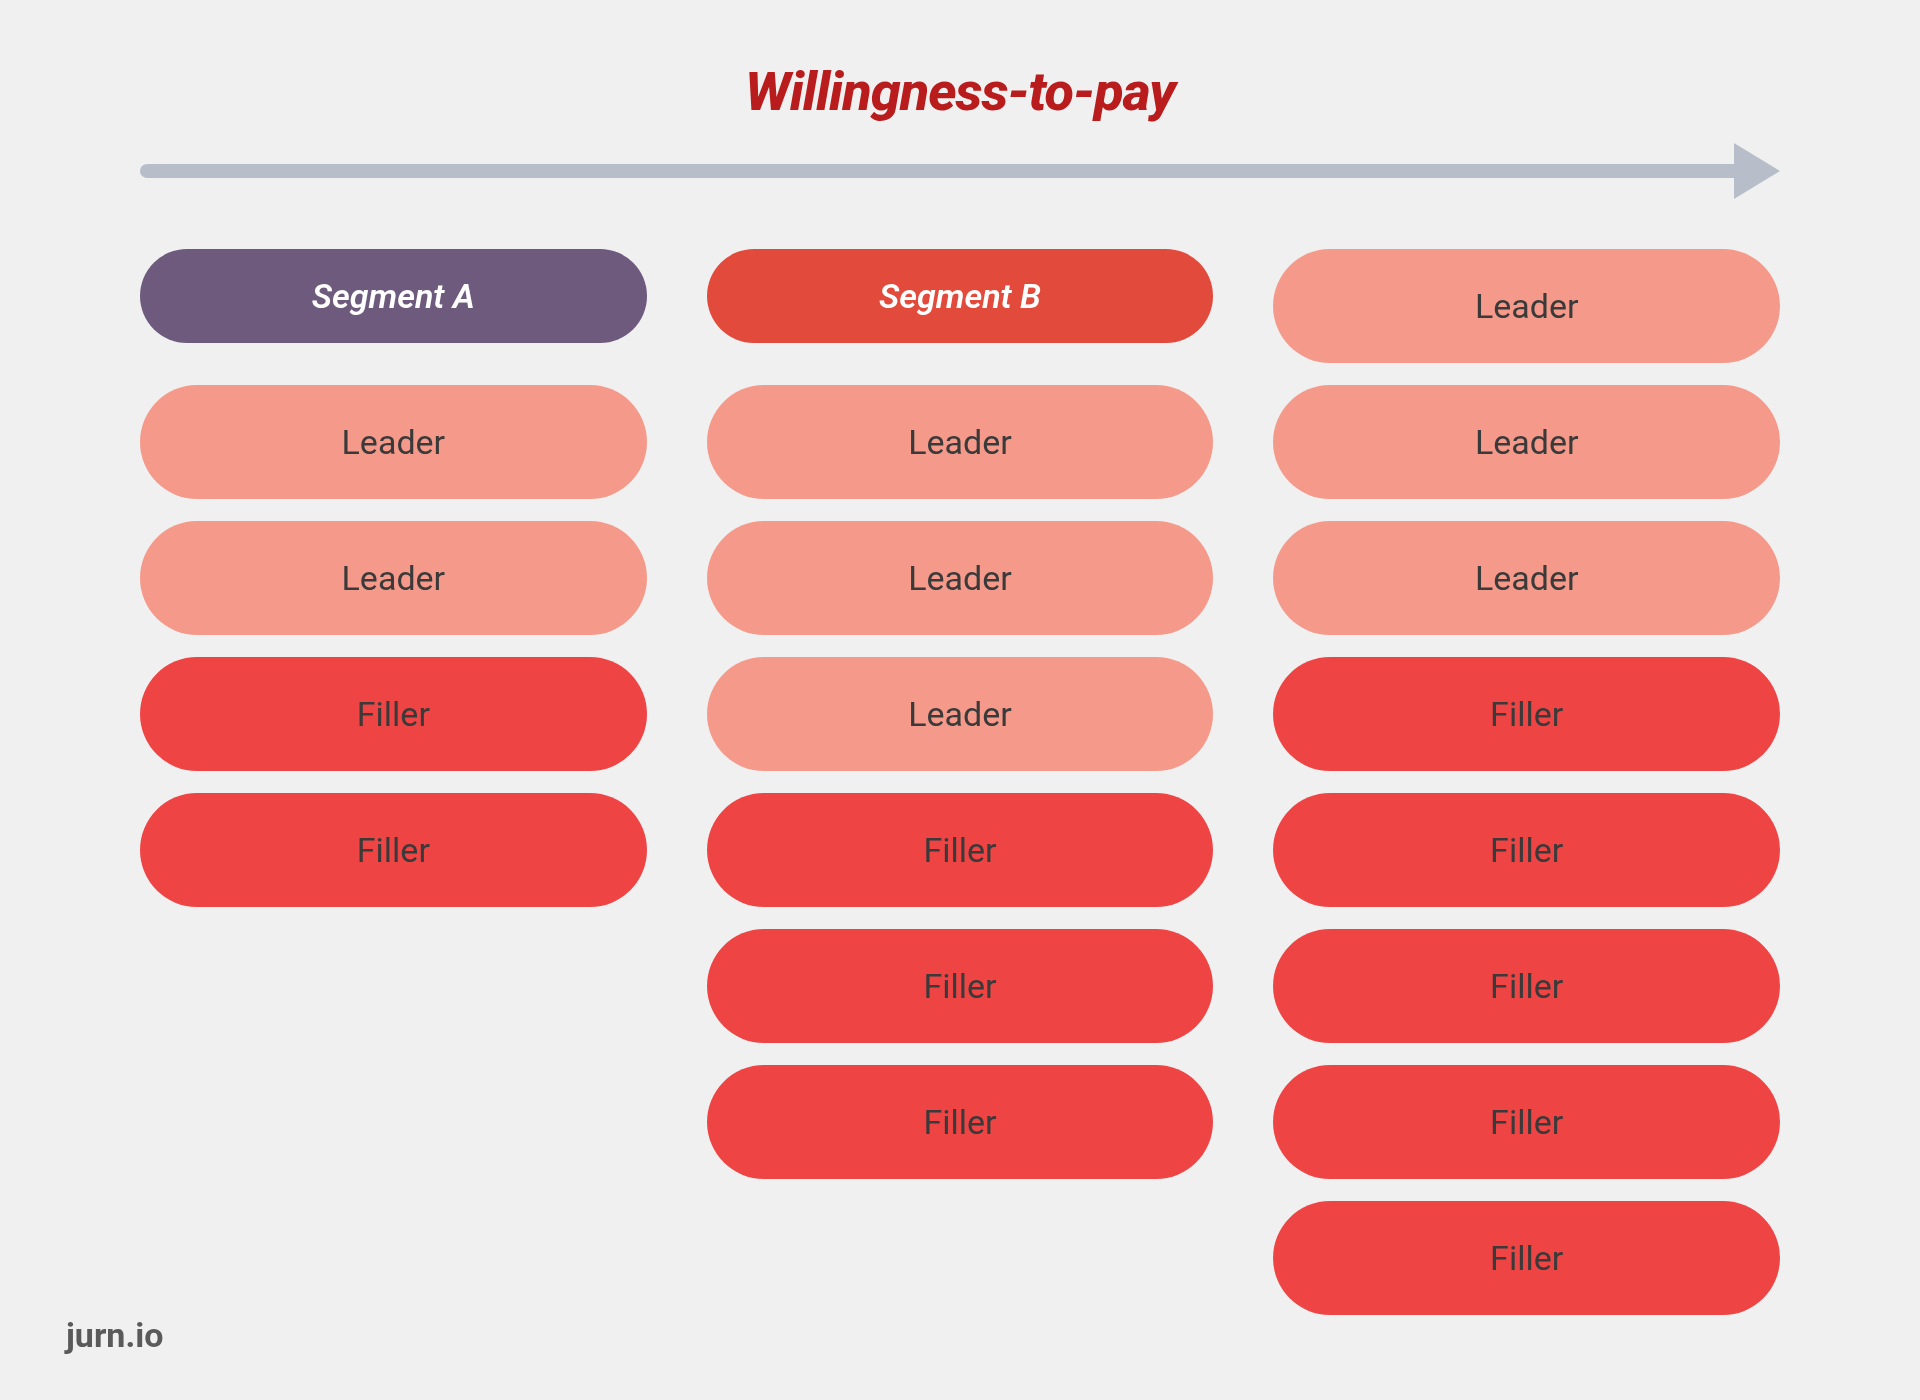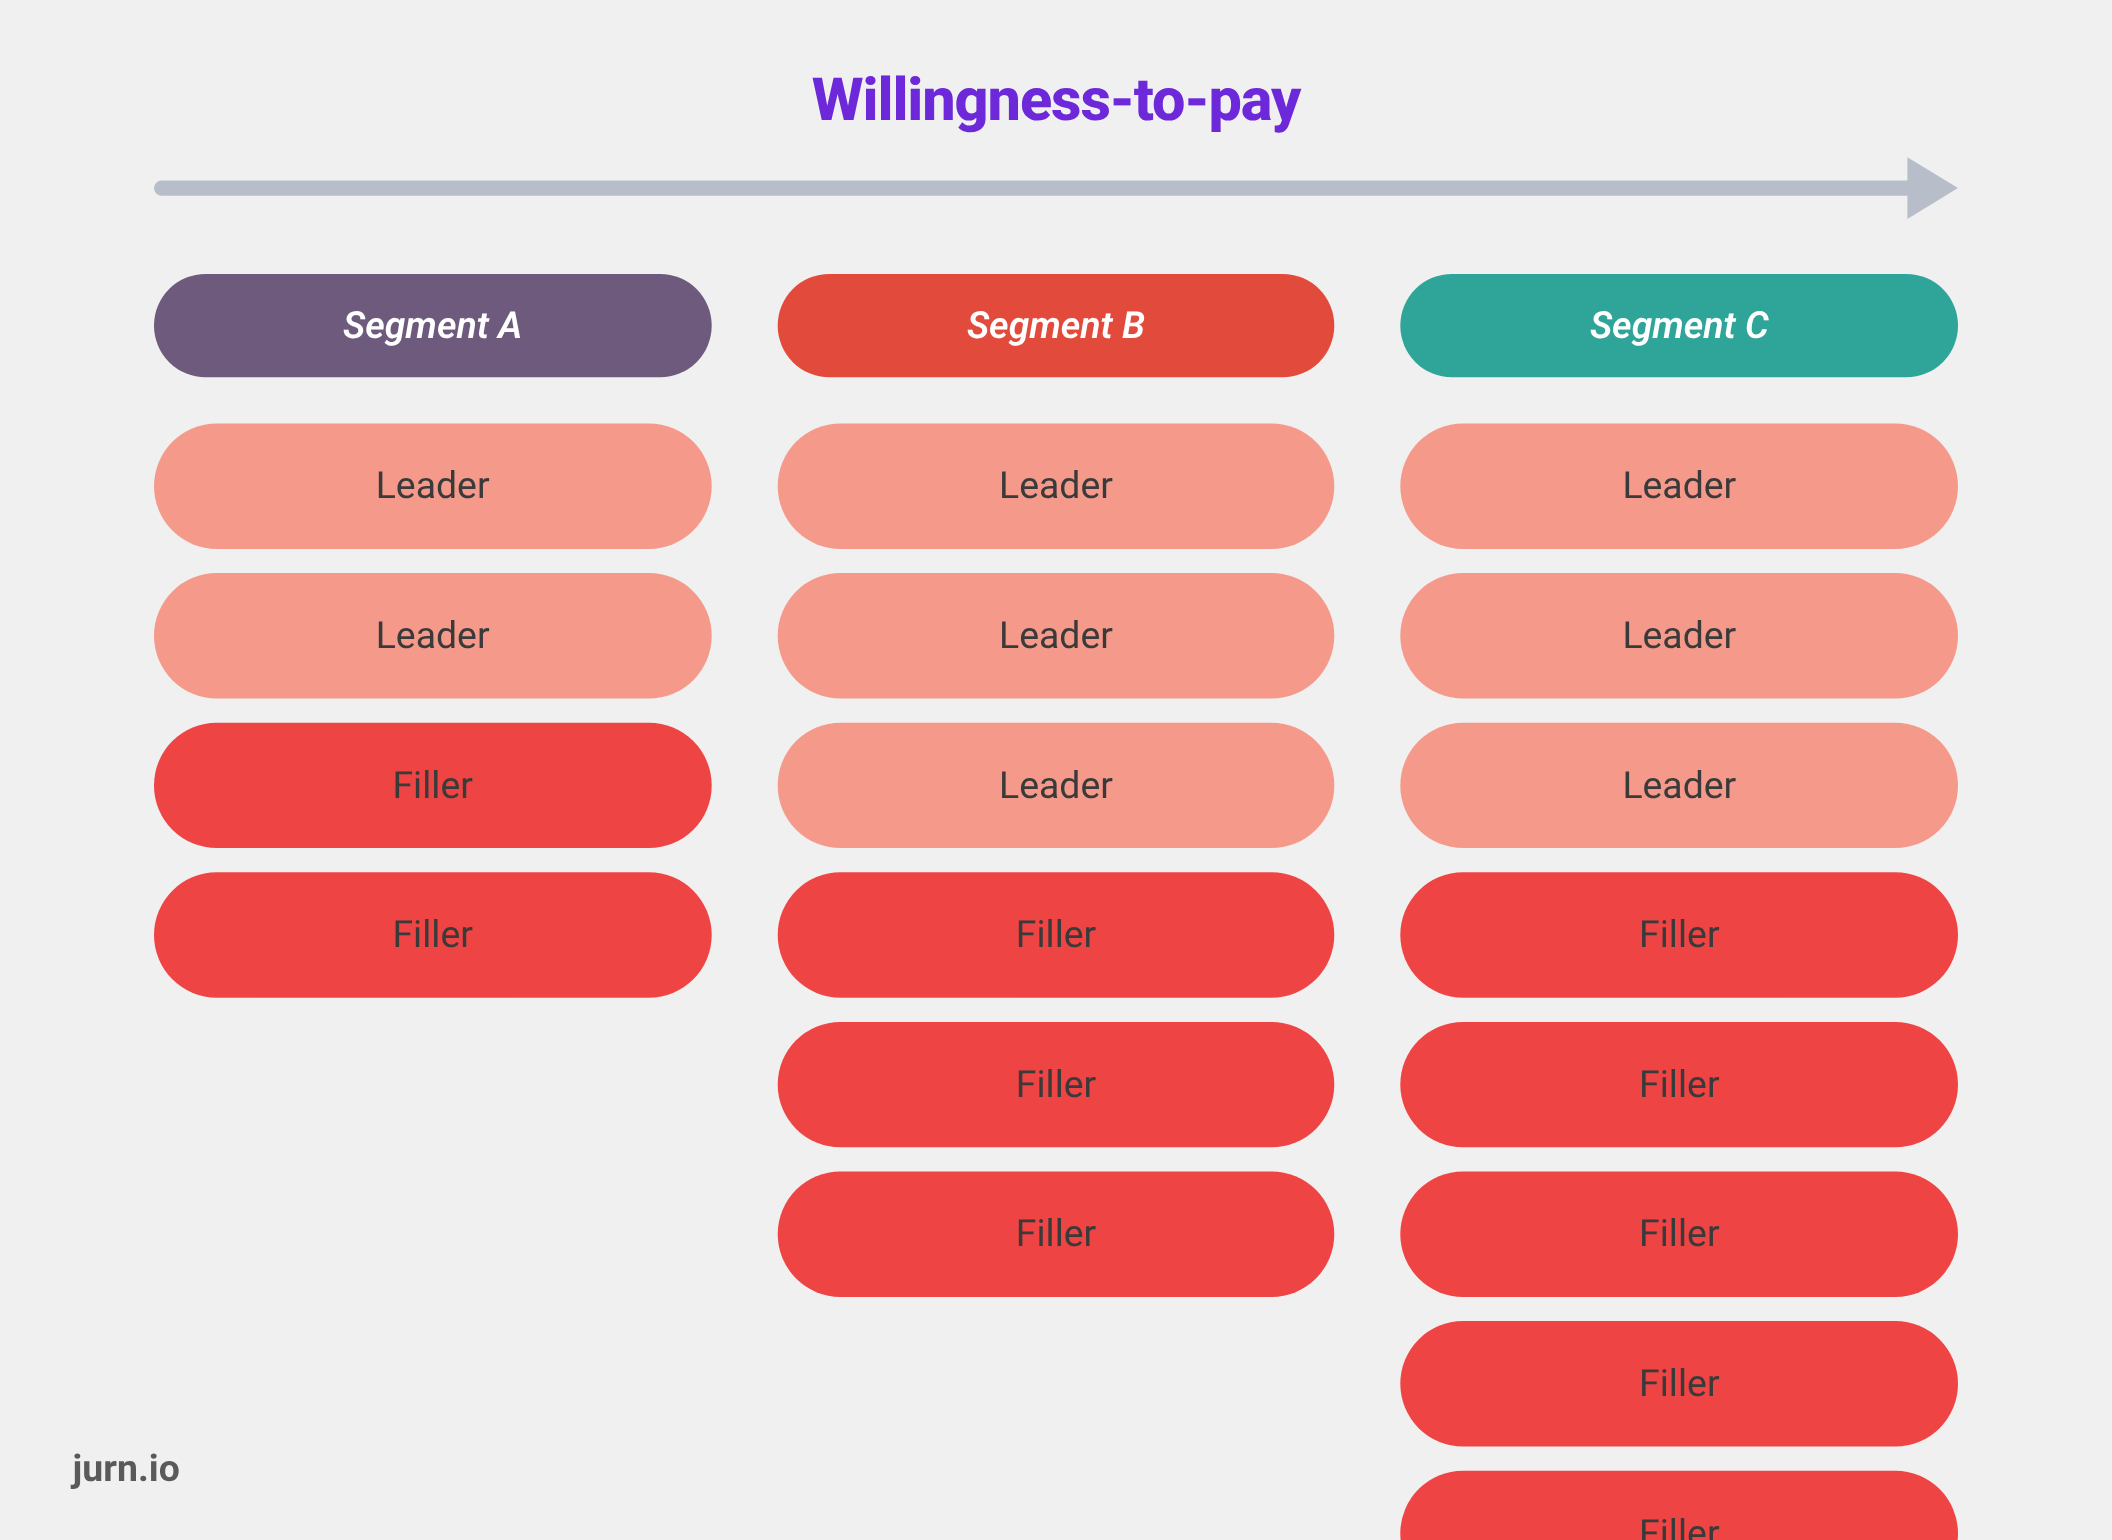--- a/index.html
+++ b/index.html
@@ -8,23 +8,24 @@
     font-family: -apple-system, BlinkMacSystemFont, "Segoe UI", Roboto, Helvetica, Arial, sans-serif;
     width: 1920px;
     height: 1400px;
     position: relative;
     padding: 60px 120px;
   }
   .title {
     text-align: center;
     font-size: 54px;
     font-weight: 800;
-    color: #6d28d9;
+    color: #b91c1c;
     margin-bottom: 20px;
     letter-spacing: -1px;
+    font-style: italic;
   }
   .arrow-wrap {
     display: flex;
     align-items: center;
     margin: 0 20px 50px 20px;
   }
   .arrow-line {
     flex: 1;
     height: 14px;
     background: #b8bec9;
@@ -100,21 +101,20 @@
     <div class="col">
       <div class="pill seg-header seg-b">Segment B</div>
       <div class="pill leader">Leader</div>
       <div class="pill leader">Leader</div>
       <div class="pill leader">Leader</div>
       <div class="pill filler">Filler</div>
       <div class="pill filler">Filler</div>
       <div class="pill filler">Filler</div>
     </div>
     <div class="col">
-      <div class="pill seg-header seg-c">Segment C</div>
       <div class="pill leader">Leader</div>
       <div class="pill leader">Leader</div>
       <div class="pill leader">Leader</div>
       <div class="pill filler">Filler</div>
       <div class="pill filler">Filler</div>
       <div class="pill filler">Filler</div>
       <div class="pill filler">Filler</div>
       <div class="pill filler">Filler</div>
     </div>
   </div>

